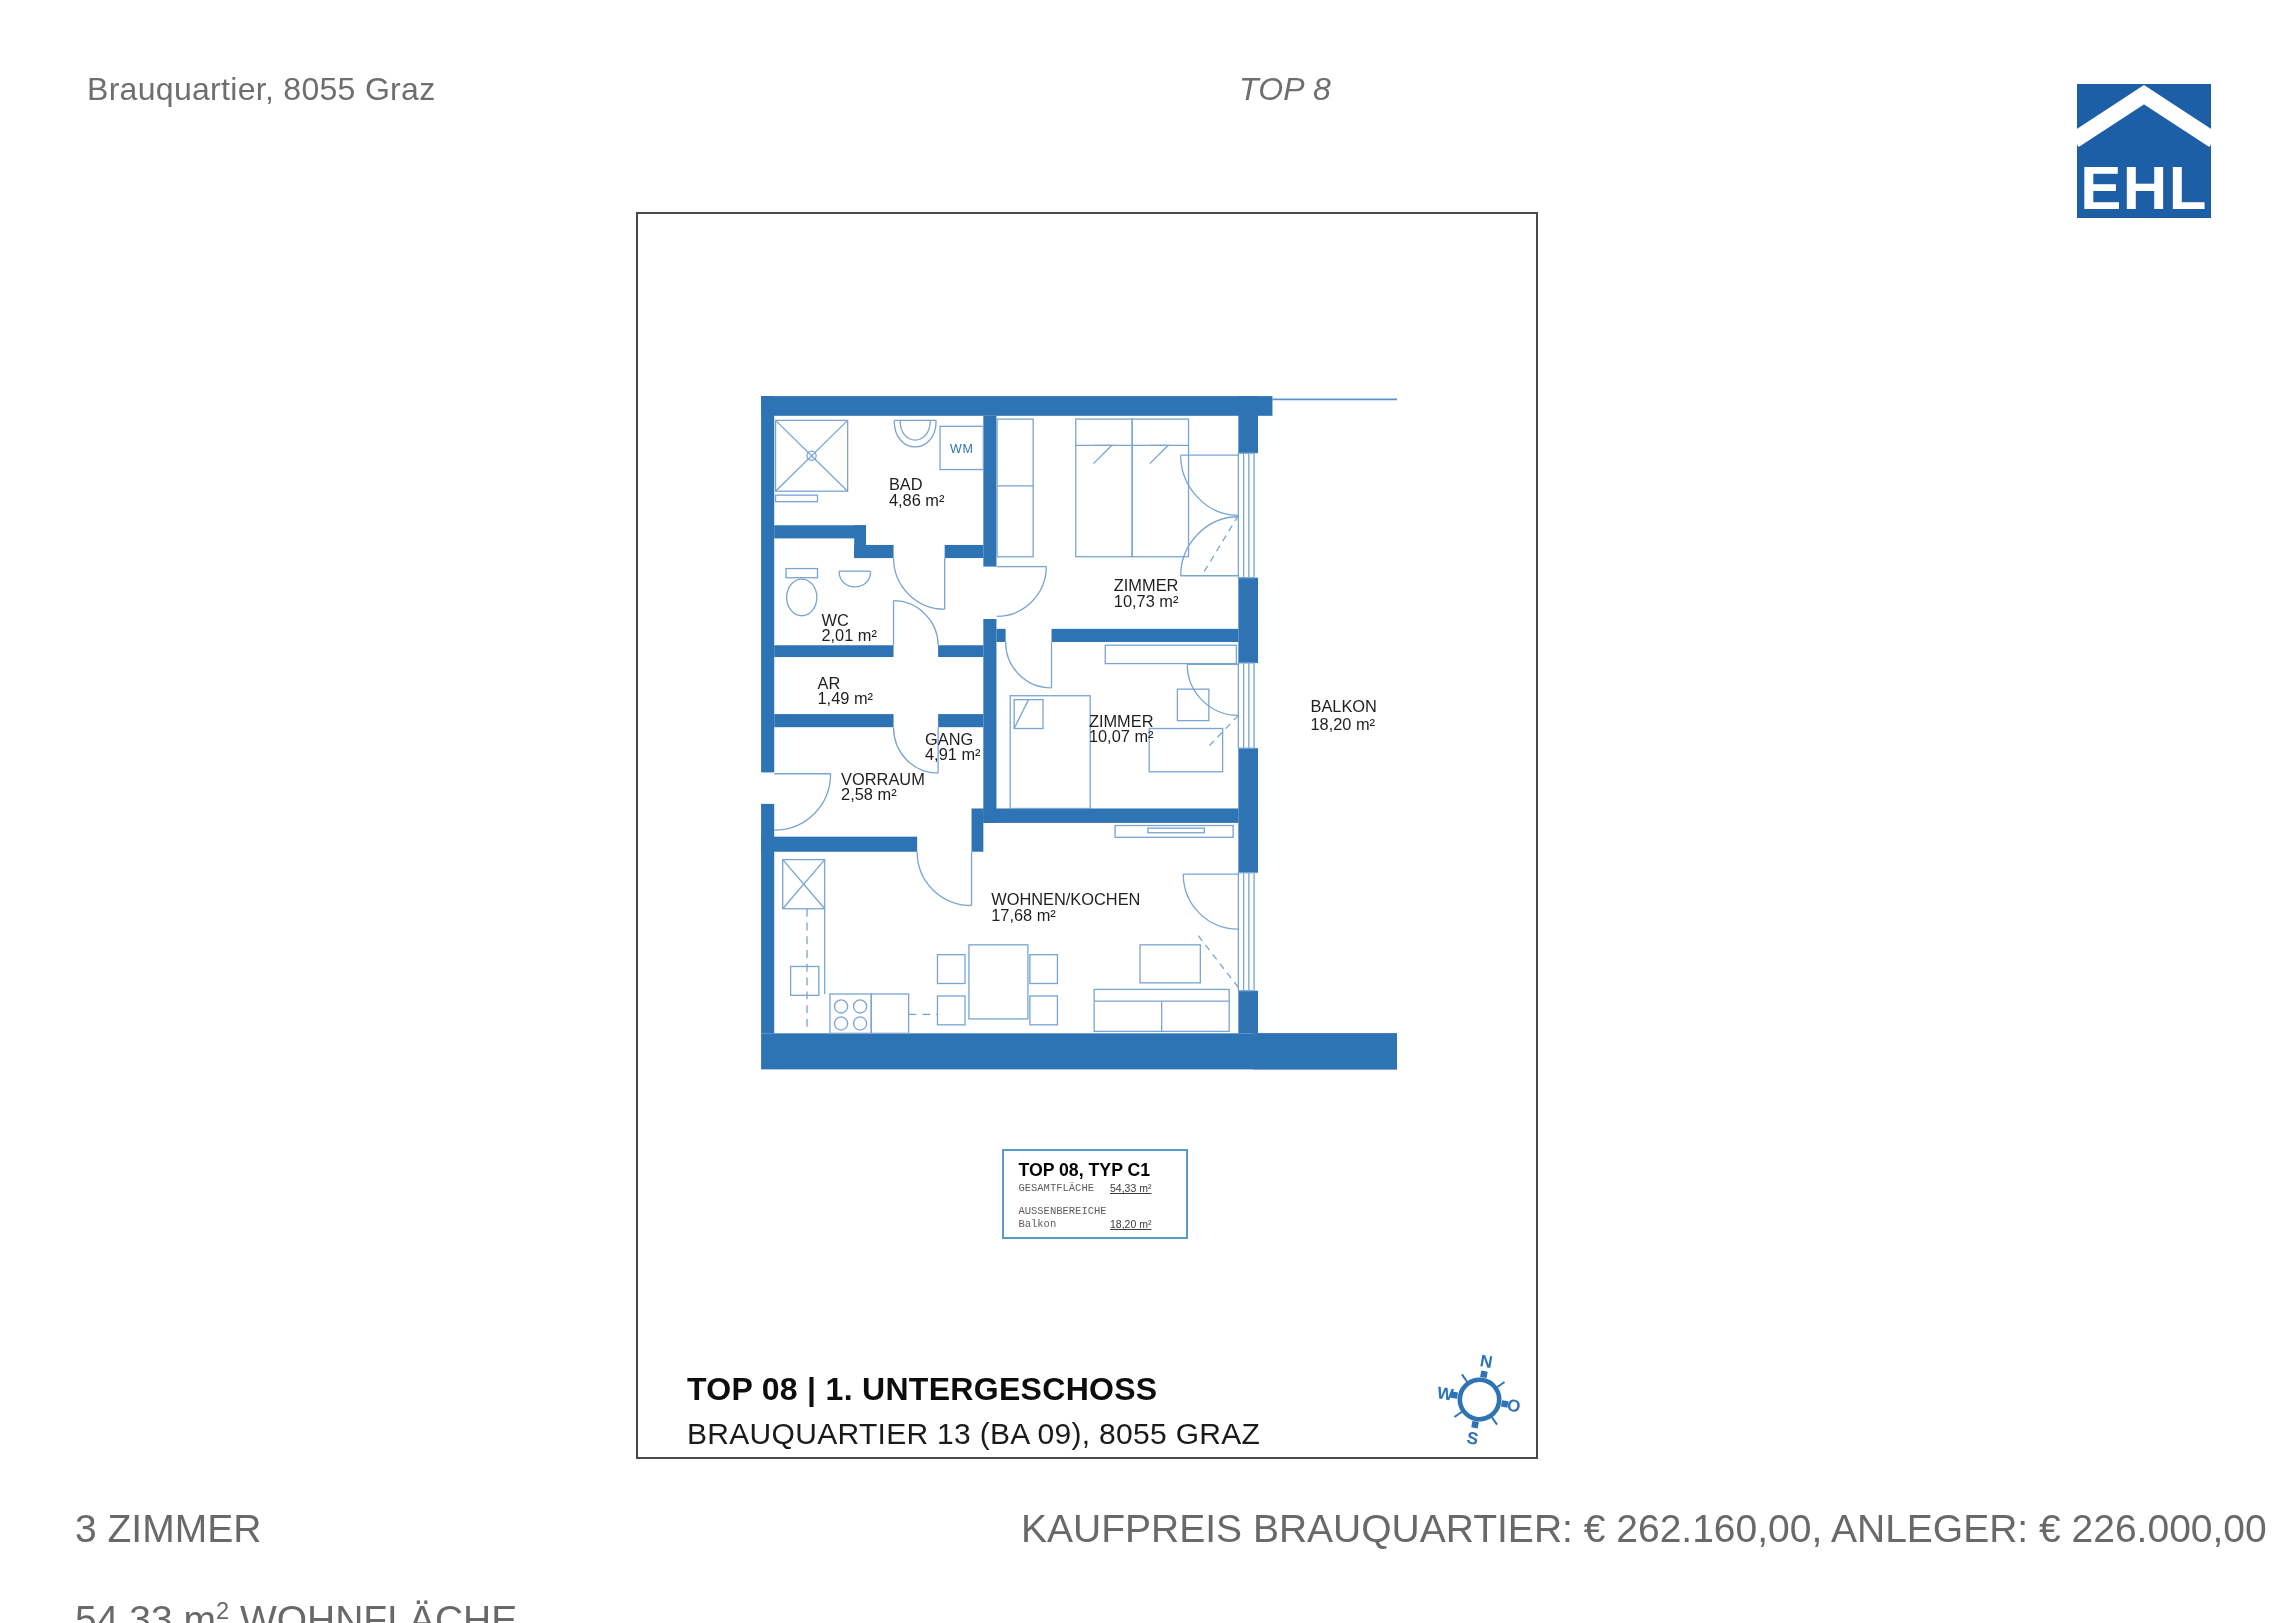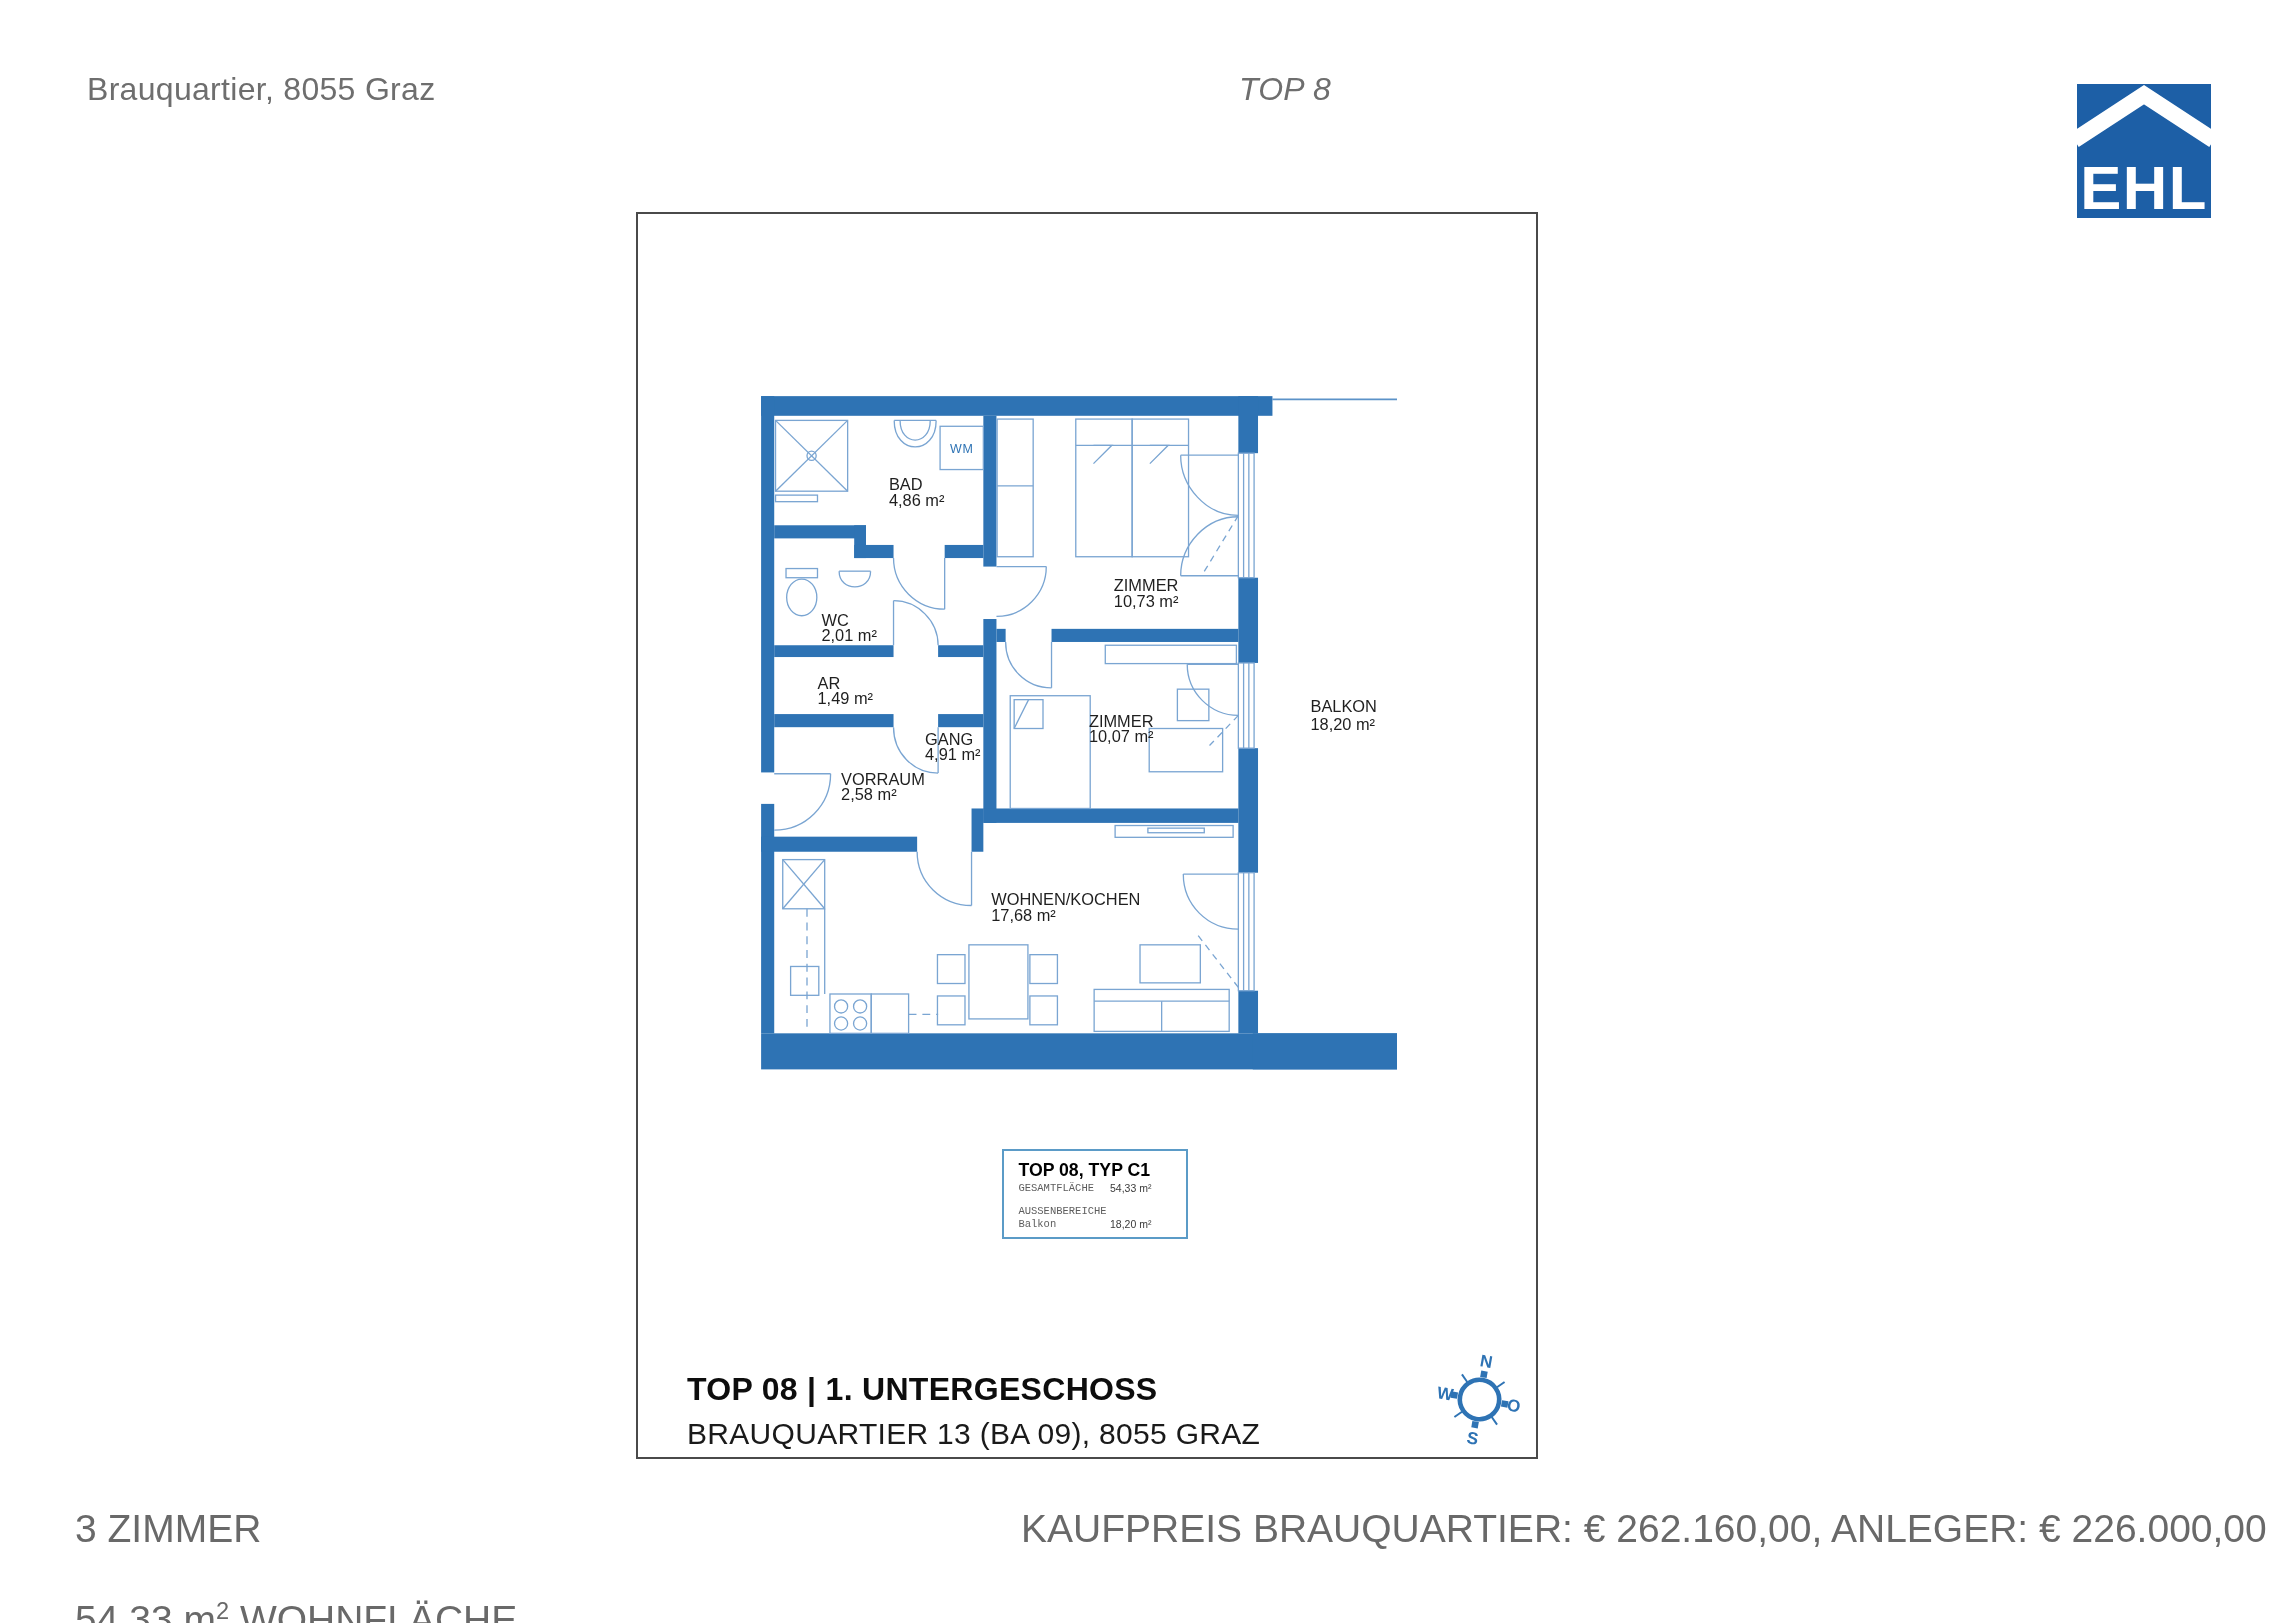--- a/index.html
+++ b/index.html
@@ -11,21 +11,21 @@
   #ehl-logo{position:absolute;left:2076px;top:84px;width:136px;height:134px;}
   #plan-frame{position:absolute;left:636px;top:212px;width:902px;height:1247px;
               border:2px solid #4a4a4a;background:#ffffff;box-sizing:border-box;}
   #floorplan{position:absolute;left:110px;top:167px;width:649px;height:695px;}
   svg text{font-family:"Liberation Sans", sans-serif;}
   .room-name,.room-area{font-size:25px;fill:#1f1f1f;}
   #info-box{position:absolute;left:364px;top:887px;width:186px;height:90px;
             border:2px solid #5b9bc7;box-sizing:border-box;background:#fff;margin-top:48px;}
   #info-box .t{position:absolute;left:14.4px;top:9.2px;font-size:17.7px;font-weight:bold;color:#000;white-space:nowrap;}
   .ib-label{position:absolute;left:14.4px;font-size:10.5px;color:#5d5d5d;white-space:nowrap;font-family:Liberation Mono, monospace;}
-  .ib-value{position:absolute;left:106px;font-size:10.5px;color:#3a3a3a;white-space:nowrap;}
+  .ib-value{position:absolute;left:106px;font-size:10.5px;color:#3a3a3a;white-space:nowrap;text-decoration:underline;}
   #plan-title-block{position:absolute;left:49px;top:1157px;white-space:nowrap;}
   #plan-title{font-size:32px;font-weight:bold;color:#0d0d0d;letter-spacing:0.3px;}
   #plan-subtitle{font-size:30px;color:#1a1a1a;margin-top:9px;letter-spacing:0.3px;}
   #compass{position:absolute;left:789px;top:1133px;width:105px;height:105px;}
   .ftr{position:absolute;top:1507px;color:#696969;font-size:39px;white-space:nowrap;flex-direction:column;}
   #footer-left{left:75px;display:flex;gap:47px;}
   #footer-right{left:1021px;}
   .sup{font-size:23.6px;position:relative;top:-14.4px;}
 </style>
 </head>

